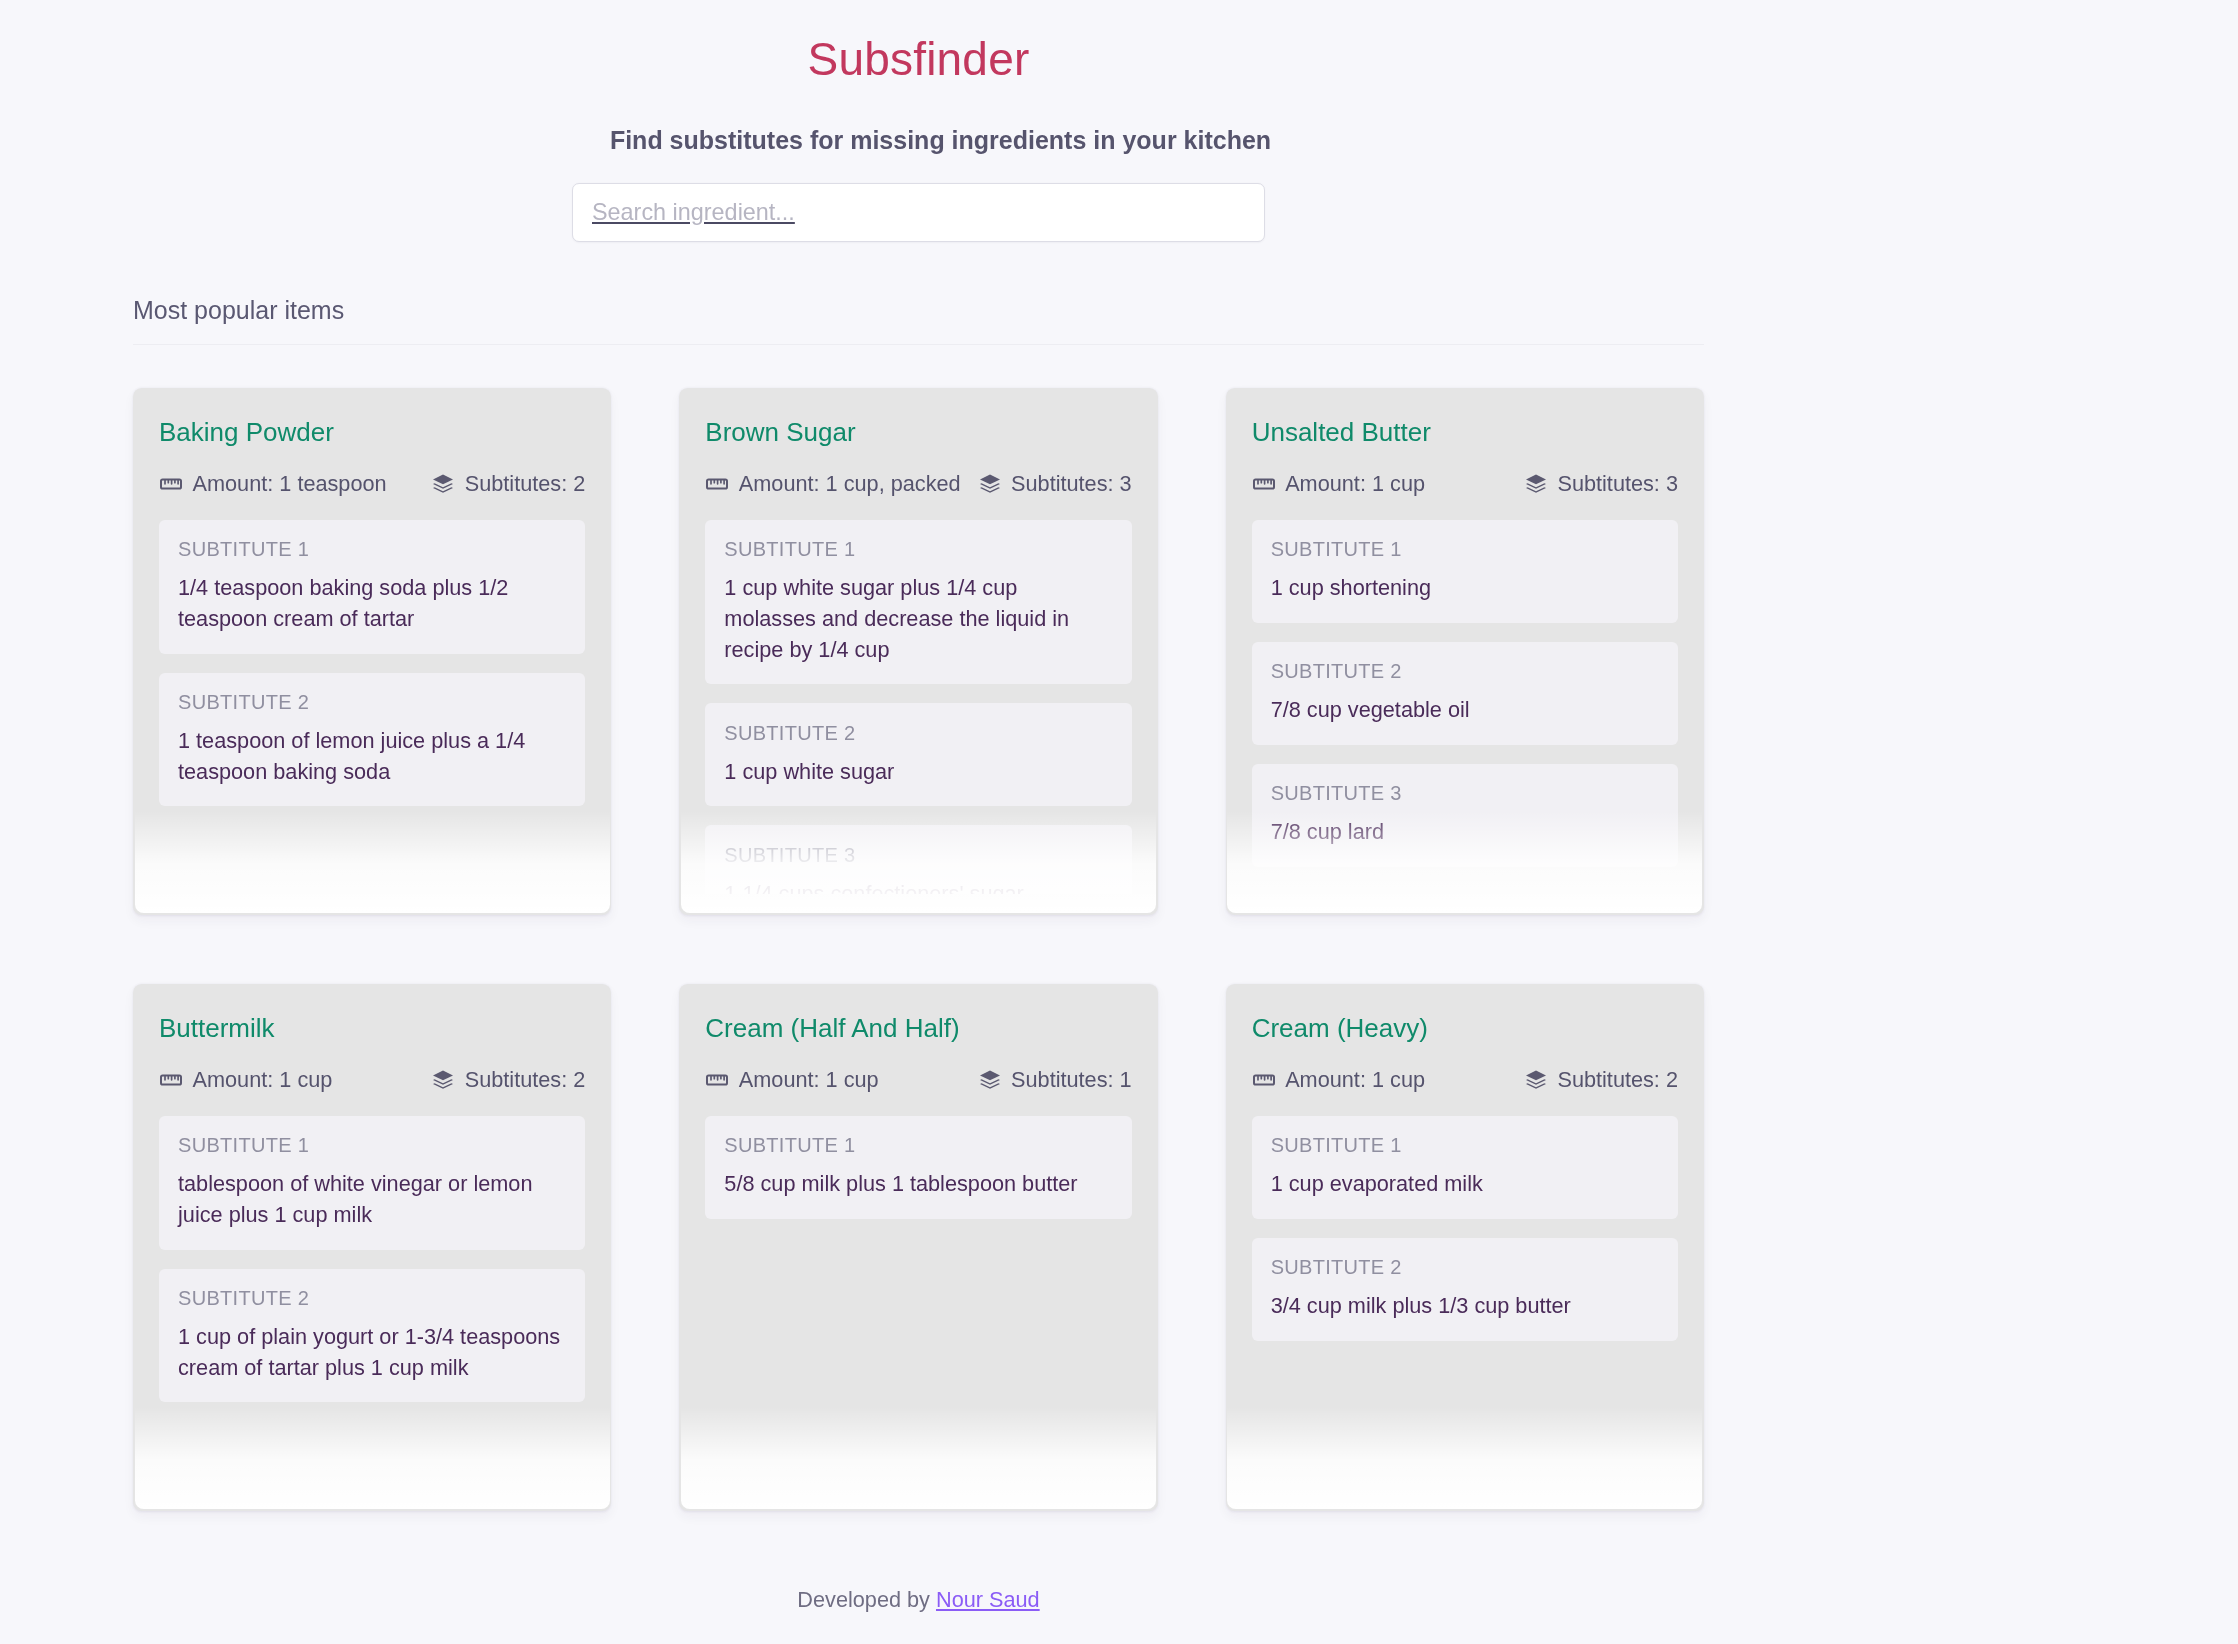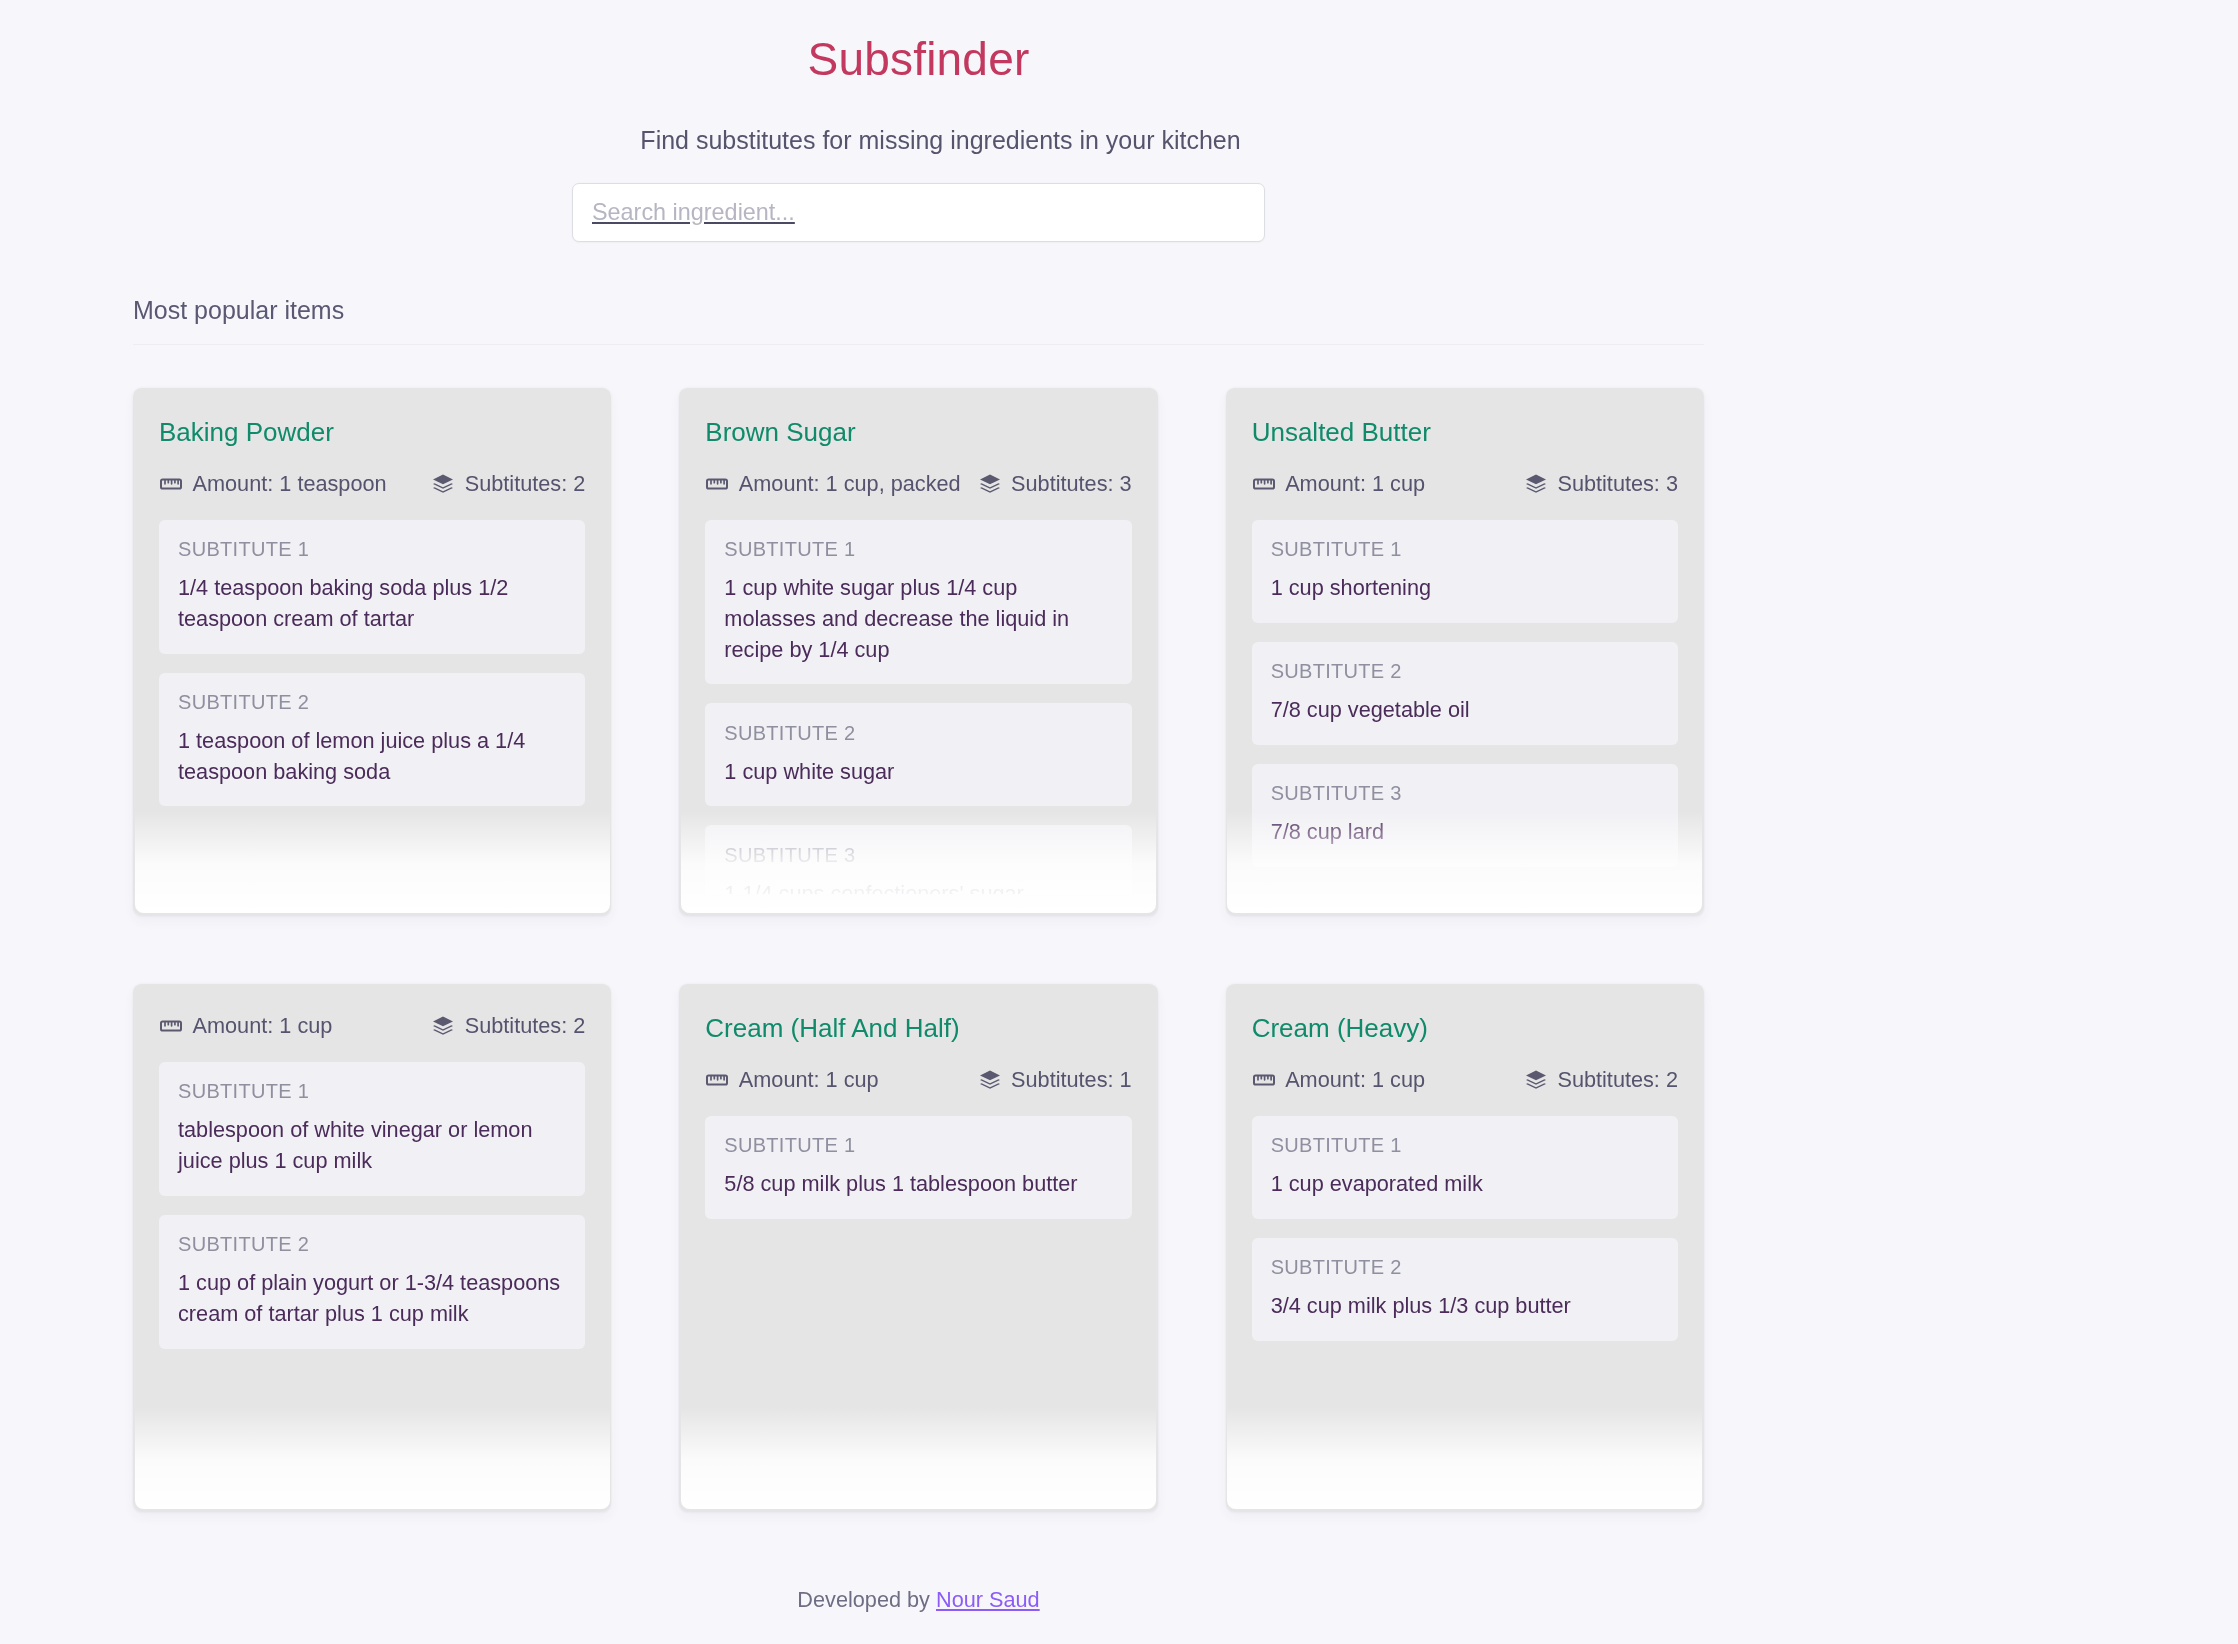--- a/index.html
+++ b/index.html
@@ -34,21 +34,21 @@
     font-size: 46px;
     font-weight: 400;
     color: #c2385e;
     letter-spacing: 0.2px;
     line-height: 1.15;
   }
 
   .tagline {
     margin-top: 39px;
     font-size: 25px;
-    font-weight: 400;
+    font-weight: 700;
     color: #56546d;
     line-height: 1.2;
     padding-left: 44px;
   }
 
   .search-wrap {
     margin-top: 28px;
     display: flex;
     justify-content: center;
     text-decoration: underline;
@@ -313,20 +313,21 @@
             </div>
             <div class="sub-block">
               <div class="sub-label">SUBTITUTE 3</div>
               <div class="sub-text">7/8 cup lard</div>
             </div>
           </div>
           <div class="card-fade"></div>
         </div>
         <div class="card">
           <div class="card-inner">
+            <div class="card-title">Buttermilk</div>
             <div class="card-meta">
               <div class="meta-item">
                 <span class="meta-icon">
                   <svg width="24" height="24" viewBox="0 0 24 24" fill="none">
                     <rect x="2" y="7.5" width="20" height="9" rx="1.6" stroke="#5b5970" stroke-width="2"></rect>
                     <path d="M6 8.4v3.4M9.3 8.4v2.3M12.6 8.4v3.4M15.9 8.4v2.3M19.1 8.4v3.4" stroke="#5b5970" stroke-width="1.7" stroke-linecap="round"></path>
                   </svg>
                 </span>
                 <span>Amount: 1 cup</span>
               </div>

